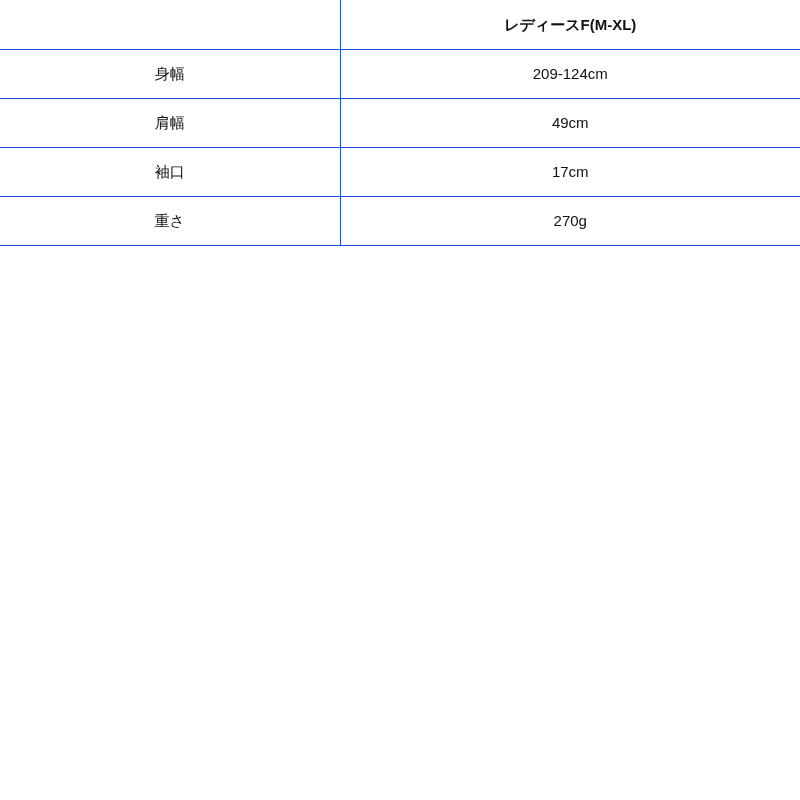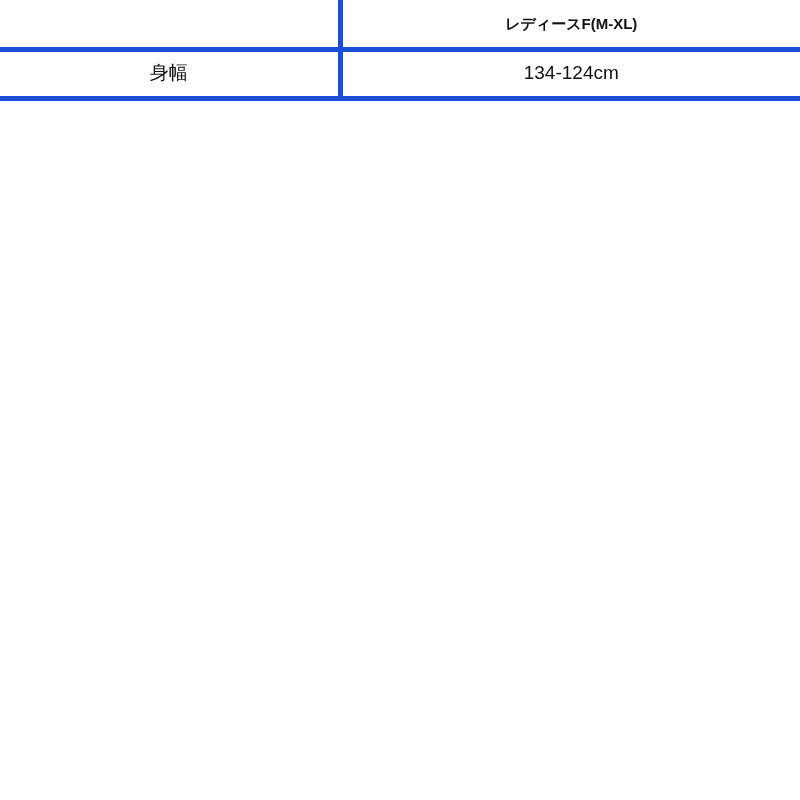--- a/index.html
+++ b/index.html
@@ -23,26 +23,26 @@
   table.size-table {
     border-collapse: collapse;
     width: 800px;
     table-layout: fixed;
   }
   table.size-table col.label-col { width: 340px; }
   table.size-table col.value-col { width: 460px; }
 
   table.size-table th,
   table.size-table td {
-    border: 5px solid #1d4ed8;
+    border: 1px solid #1d4ed8;
     height: 49px;
     padding: 0 8px;
     text-align: center;
     vertical-align: middle;
-    font-size: 19px;
+    font-size: 15px;
     font-weight: normal;
     line-height: 1.3;
     box-sizing: border-box;
   }
   table.size-table thead th {
     font-weight: bold;
     font-size: 15px;
   }
   table.size-table thead th.corner-cell {
     border-left: none;
@@ -77,18 +77,30 @@
     </colgroup>
     <thead>
       <tr>
         <th class="corner-cell"></th>
         <th class="size-header">レディースF(M-XL)</th>
       </tr>
     </thead>
     <tbody>
       <tr>
         <td class="row-label">身幅</td>
-        <td class="row-value">134-124cm</td>
+        <td class="row-value">209-124cm</td>
+      </tr>
+      <tr>
+        <td class="row-label">肩幅</td>
+        <td class="row-value">49cm</td>
+      </tr>
+      <tr>
+        <td class="row-label">袖口</td>
+        <td class="row-value">17cm</td>
+      </tr>
+      <tr>
+        <td class="row-label">重さ</td>
+        <td class="row-value">270g</td>
       </tr>
     </tbody>
   </table>
   <div class="spacer-area"></div>
 </div>
 
 </body></html>

